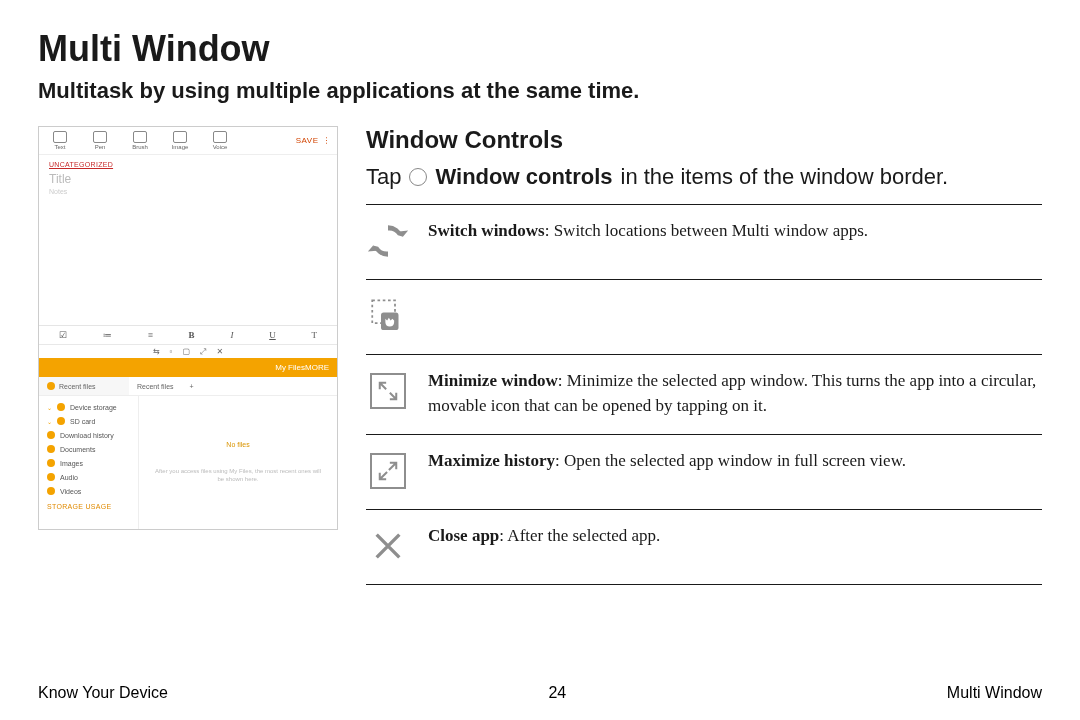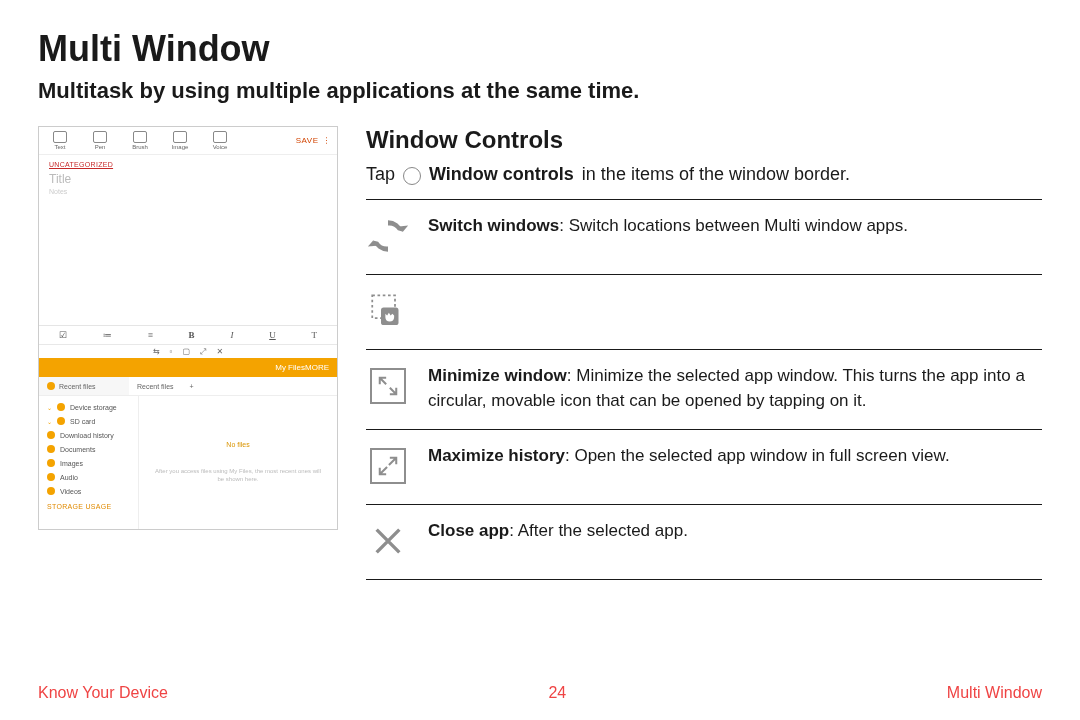--- a/index.html
+++ b/index.html
@@ -128,39 +128,40 @@
   }
 
   
   .right-col { flex:1; }
   .section-title {
     font-size: 24px;
     font-weight: 700;
     margin-bottom: 10px;
   }
   .tap-line {
-    font-size: 18px;
-    display:flex;
-    align-items:flex-end;
+    font-size: 22px;
+    display:flex;
+    align-items:center;
     flex-wrap:wrap;
     gap:8px;
     margin-bottom: 14px;
   }
   .circle-icon {
     width:18px;height:18px;border:1.5px solid #888;border-radius:50%;display:inline-block;
   }
   .ctrl-list {
     border-top: 1.5px solid #1a1a1a;
   }
   .ctrl-item {
     display:flex;
     gap: 18px;
     padding: 14px 0 16px 0;
     border-bottom: 1.5px solid #1a1a1a;
     align-items: flex-start;
+    font-family: Liberation Serif, serif;
   }
   .ctrl-icon {
     width: 44px;
     height: 44px;
     flex-shrink: 0;
     display:flex;
     align-items:center;
     justify-content:center;
   }
   .ctrl-text {
@@ -170,21 +171,21 @@
   .ctrl-text b { font-weight: 700; }
   
   .footer {
     position:absolute;
     bottom: 18px;
     left: 38px;
     right: 38px;
     display:flex;
     justify-content:space-between;
     font-size: 16px;
-    color:#ef4444;
+    color:#000000;
   }
   .box-ic {
     width:36px;height:36px;border:2px solid #8e8e8e;display:flex;align-items:center;justify-content:center;
   }
 </style>
 </head>
 <body>
 
 <h1 class="page-title">Multi Window</h1>
 <p class="page-subtitle">Multitask by using multiple applications at the same time.</p>

